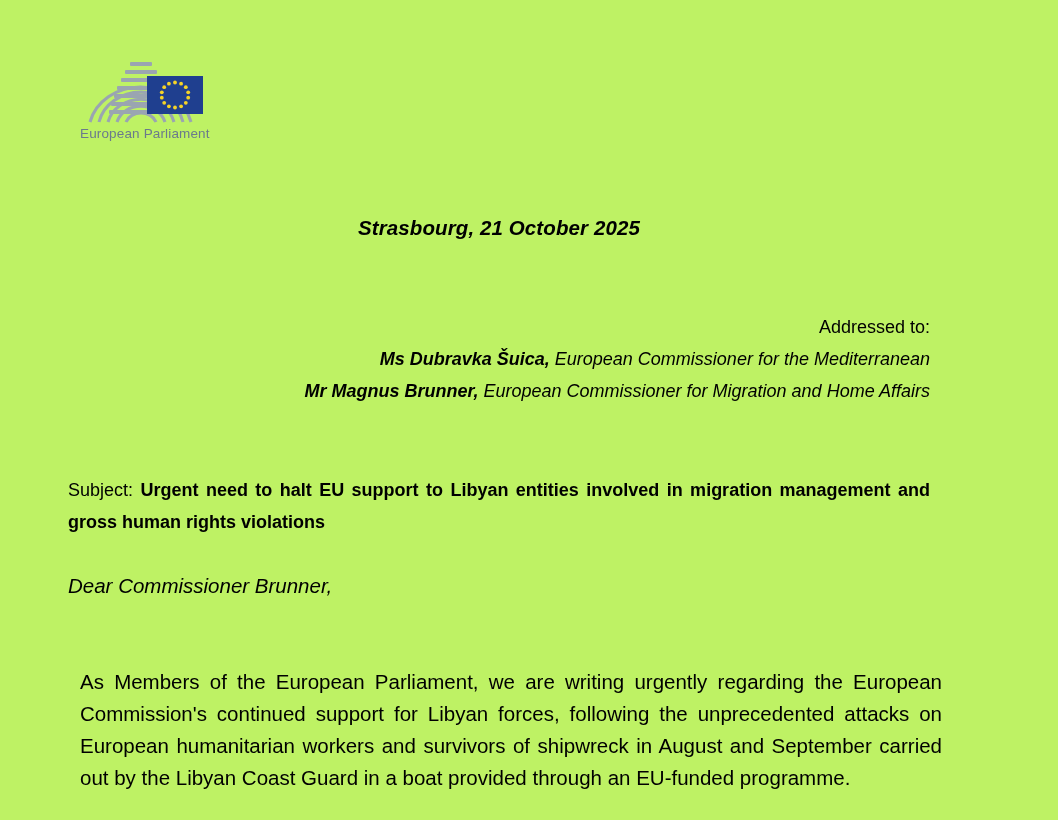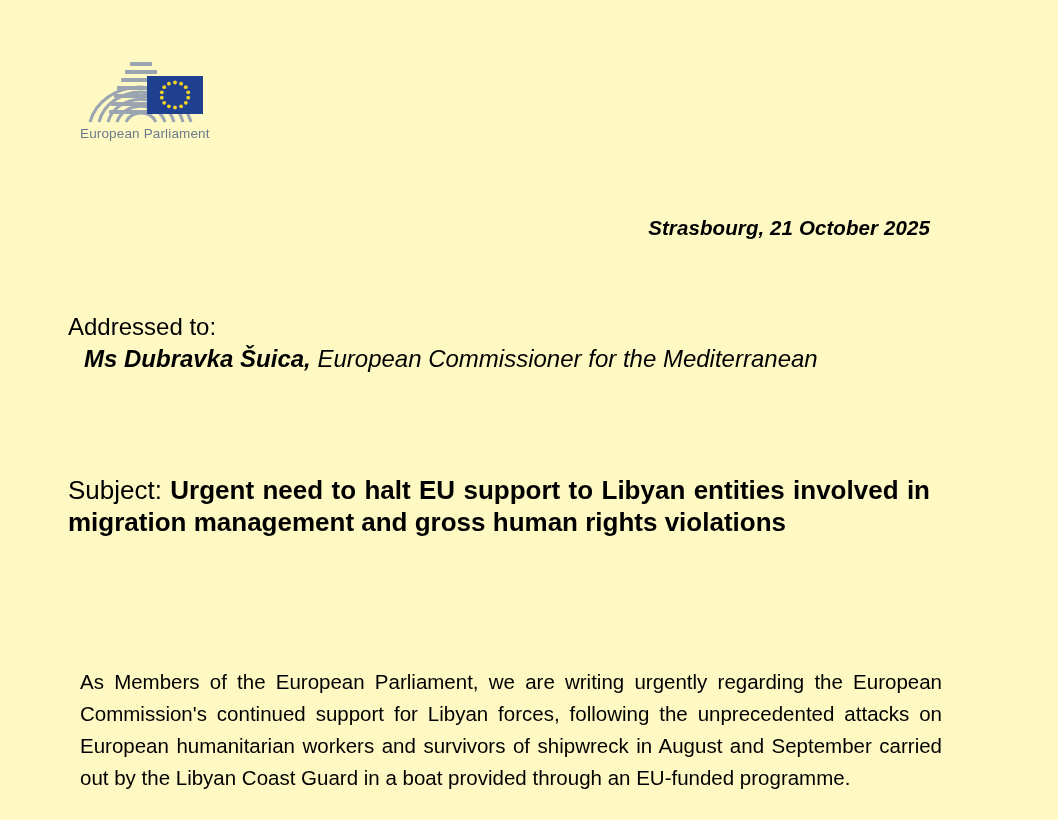--- a/index.html
+++ b/index.html
@@ -13,21 +13,21 @@
     overflow: hidden;
     font-family: "Liberation Sans", "DejaVu Sans", sans-serif;
     color: #000000;
     -webkit-font-smoothing: antialiased;
   }
 
   .page {
     position: relative;
     width: 1058px;
     height: 820px;
-    background: #fef9c3;
+    background: #bef264;
   }
 
   
   .letterhead {
     position: absolute;
     left: 78px;
     top: 52px;
     width: 230px;
     height: 100px;
   }
@@ -56,55 +56,56 @@
     left: 68px;
     top: 0;
     width: 862px; 
   }
 
   .date-line {
     position: absolute;
     left: 0;
     top: 216px;
     width: 862px;
-    text-align: right;
+    text-align: center;
     font-size: 20.5px;
     font-weight: bold;
     font-style: italic;
     letter-spacing: 0.1px;
   }
 
   .addressee {
     position: absolute;
     left: 0;
     top: 311px;
     width: 862px;
-    font-size: 24px;
-    line-height: 32px;
+    font-size: 18px;
+    line-height: 32px;
+    text-align: right;
   }
   .addressee .row-plain {
     font-style: normal;
     font-weight: normal;
   }
   .addressee .row-person {
     font-style: italic;
     font-weight: normal;
     margin-left: 16px;
   }
   .addressee .person-name {
     font-weight: bold;
     font-style: italic;
   }
 
   .subject {
     position: absolute;
     left: 0;
     top: 474px;
     width: 862px;
-    font-size: 26px;
+    font-size: 18px;
     line-height: 32px;
     text-align: justify;
     text-justify: inter-word;
   }
   .subject .subject-label {
     font-weight: normal;
   }
   .subject .subject-text {
     font-weight: bold;
   }
@@ -181,25 +182,29 @@
 
   <div class="doc">
 
     <div class="date-line">Strasbourg, 21 October 2025</div>
 
     <div class="addressee">
       <div class="row-plain">Addressed to:</div>
       <div class="row-person">
         <span class="person-name">Ms Dubravka Šuica,</span><span> European Commissioner for the Mediterranean</span>
       </div>
+      <div class="row-person">
+        <span class="person-name">Mr Magnus Brunner,</span><span> European Commissioner for Migration and Home Affairs</span>
+      </div>
     </div>
 
     <div class="subject">
       <span class="subject-label">Subject:&nbsp;</span><span class="subject-text">Urgent need to halt EU support to Libyan entities involved in migration management and gross human rights violations</span>
     </div>
 
     <div class="salutation">
+      <div>Dear Commissioner Brunner,</div>
     </div>
 
     <div class="body-paragraph">As Members of the European Parliament, we are writing urgently regarding the European Commission's continued support for Libyan forces, following the unprecedented attacks on European humanitarian workers and survivors of shipwreck in August and September carried out by the Libyan Coast Guard in a boat provided through an EU-funded programme.</div>
 
   </div>
 </div>
 
 </body></html>

